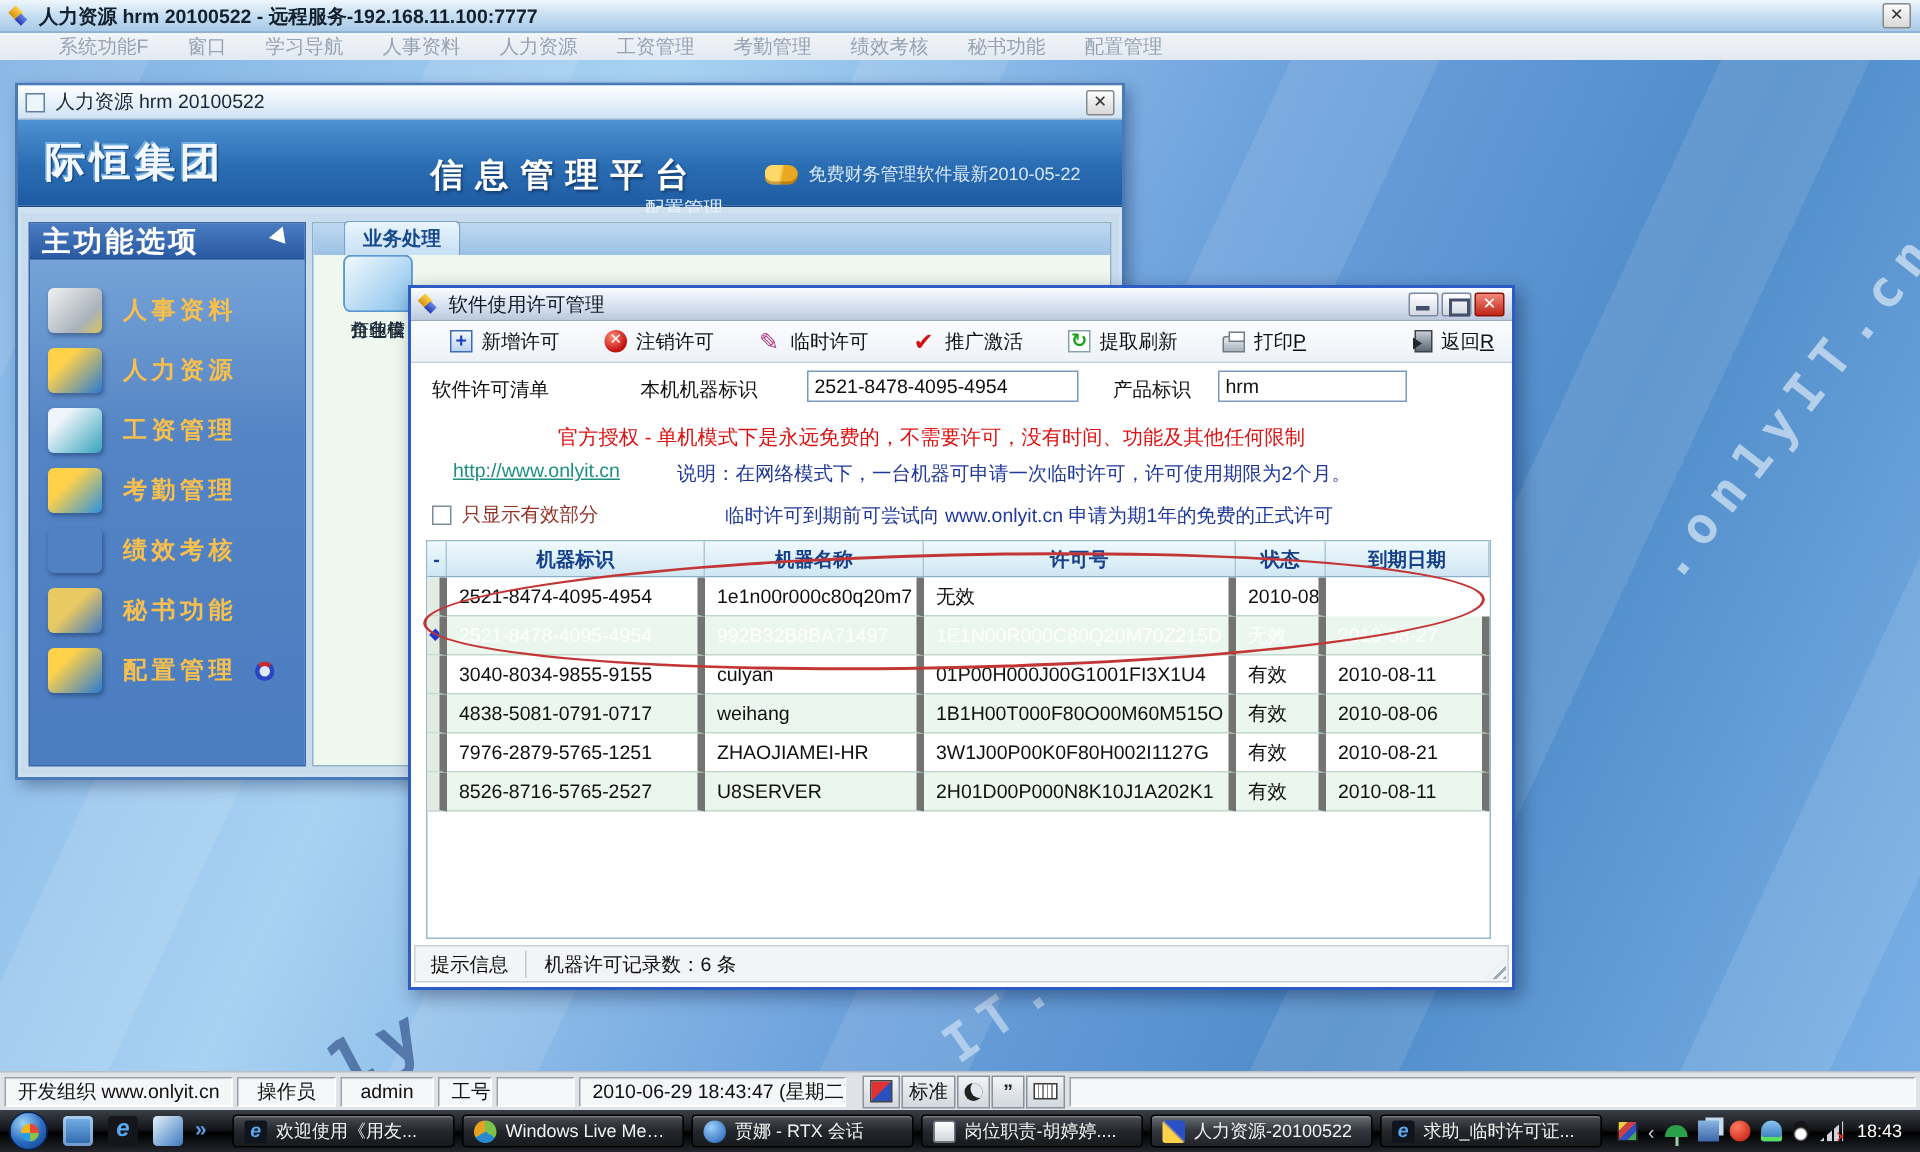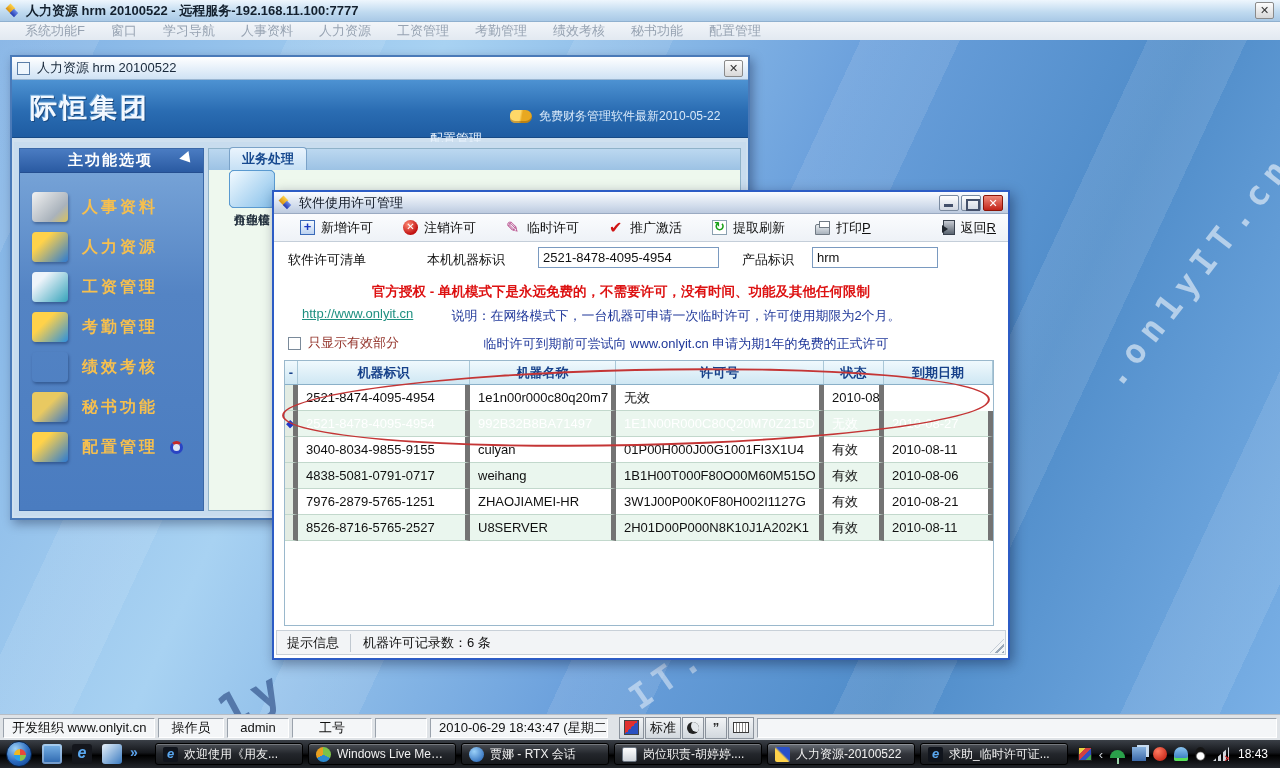--- a/index.html
+++ b/index.html
@@ -3,21 +3,21 @@
 <meta charset="utf-8">
 <style>
 *{margin:0;padding:0;box-sizing:border-box;}
 html,body{width:1280px;height:768px;overflow:hidden;}
 body{font-family:"Liberation Sans","DejaVu Sans",sans-serif;font-size:12px;color:#111;position:relative;background:#6ba3dc;}
 
 
 .titlebar{position:absolute;left:0;top:0;width:1280px;height:22px;background:linear-gradient(#eef6fd,#bed9ef 60%,#a9c9e6);border-bottom:1px solid #8fb0cf;display:flex;align-items:center;padding:0 6px;}
 .titlebar .t-text{font-weight:bold;font-size:13px;color:#13202e;margin-left:6px;}
 .win-x{margin-left:auto;width:19px;height:17px;background:linear-gradient(#fdfdfd,#d8d8d8);border:1px solid #8a8a8a;border-radius:2px;font-size:11px;line-height:15px;text-align:center;color:#333;font-weight:bold;}
-.menubar{position:absolute;left:0;top:22px;width:1280px;height:18px;background:linear-gradient(#f2f5f9,#e2e9f1);display:flex;align-items:flex-end;padding-left:12px;}
+.menubar{position:absolute;left:0;top:22px;width:1280px;height:18px;background:linear-gradient(#f2f5f9,#e2e9f1);display:flex;align-items:flex-end;padding-left:26px;}
 .menubar span{color:#97a3b2;font-size:13px;padding:0 13px;}
 
 
 .diamond-icon{position:relative;width:14px;height:14px;display:inline-block;flex:0 0 14px;}
 .diamond-icon::before{content:"";position:absolute;left:1px;top:1px;width:7px;height:7px;background:linear-gradient(#ffd24a,#d89010);transform:rotate(45deg);}
 .diamond-icon::after{content:"";position:absolute;left:5px;top:6px;width:6px;height:6px;background:linear-gradient(#6a8ae8,#2238b0);transform:rotate(45deg);}
 
 
 .desktop{position:absolute;left:0;top:40px;width:1280px;height:674px;background:linear-gradient(115deg,#7fb0e4 0%,#a8d2f2 28%,#6ba0dc 55%,#4f8cc9 75%,#7ab0e6 100%);overflow:hidden;}
 .desktop .stripes{position:absolute;inset:0;background:repeating-linear-gradient(115deg,rgba(255,255,255,.10) 0 90px,rgba(255,255,255,0) 90px 260px);}
@@ -35,21 +35,21 @@
 .brand{position:absolute;left:18px;top:10px;font-size:27px;font-weight:bold;color:#f2f8ff;letter-spacing:3px;text-shadow:1px 1px 0 #1a4a80,-1px -1px 0 #76aede;}
 .platform{position:absolute;left:275px;top:22px;font-size:22px;font-weight:bold;color:#ffffff;letter-spacing:8px;text-shadow:1px 1px 2px #123a6a;}
 .platform-sub{position:absolute;left:418px;top:50px;font-size:13px;color:#e8f2fc;}
 .notice{position:absolute;left:498px;top:28px;display:flex;align-items:center;color:#d9e9f9;font-size:12px;}
 .hands-icon{width:22px;height:13px;margin-right:7px;background:linear-gradient(100deg,#ffd868 45%,#e8a820 55%);border-radius:6px 8px 8px 6px;box-shadow:inset 0 -2px 0 rgba(120,70,0,.4);}
 .mdi-body{position:absolute;left:2px;right:2px;top:85px;bottom:2px;background:#c8dcee;}
 
 
 .sidebar{position:absolute;left:5px;top:6px;width:185px;bottom:5px;background:linear-gradient(#7ca8da,#5484c4 40%,#4a7cc0);border:1px solid #3a68a8;}
 .side-head{height:24px;background:linear-gradient(#4a7cc2,#2a5aa2);display:flex;align-items:center;padding:0 8px;border-bottom:1px solid #244e90;}
-.side-head .h-text{color:#fff;font-weight:bold;font-size:15px;letter-spacing:2px;margin-left:40px;}
+.side-head .h-text{color:#fff;font-weight:bold;font-size:19px;letter-spacing:2px;}
 .cursor-icon{margin-left:auto;width:0;height:0;border:6px solid transparent;border-top:10px solid #fff;transform:rotate(-40deg);}
 .side-items{padding-top:14px;}
 .side-item{display:flex;align-items:center;height:40px;padding-left:12px;cursor:pointer;}
 .side-ico{width:36px;height:30px;border-radius:4px;flex:0 0 36px;box-shadow:1px 2px 3px rgba(0,20,60,.35);}
 .side-label{margin-left:14px;color:#f6bf4e;font-size:16px;font-weight:bold;letter-spacing:3px;}
 .icon-files{background:linear-gradient(135deg,#f2f2f2,#a9b2bb 70%,#d9c25a);}
 .icon-house-blue{background:linear-gradient(135deg,#ffd24a 30%,#2a7ad4);}
 .icon-mail-money{background:linear-gradient(135deg,#eef4fa 25%,#35a3bb);}
 .icon-sync-arrows{background:linear-gradient(135deg,#ffd24a 35%,#2a90e0);}
 .icon-monitor{background:linear-gradient(135deg,#63aaе9,#63aae9 20%,#1a4c8a);}
@@ -89,21 +89,21 @@
 .ic-activate::after{content:"✔";position:absolute;left:0;top:-2px;font-size:16px;color:#d01414;font-weight:bold;}
 .ic-refresh{border:1px solid #8aa0b0;background:#fff;}
 .ic-refresh::after{content:"↻";position:absolute;left:1px;top:-2px;font-size:13px;color:#18a018;font-weight:bold;}
 .ic-print{background:linear-gradient(#e8ecf0,#a8b2bc);border:1px solid #707a84;border-radius:2px 2px 0 0;height:11px;margin-top:4px;}
 .ic-print::before{content:"";position:absolute;left:3px;top:-4px;width:9px;height:5px;background:#fff;border:1px solid #707a84;}
 .ic-back{width:12px;background:linear-gradient(#c8ccd4,#5a6470);border:1px solid #3a424e;}
 .ic-back::after{content:"";position:absolute;right:2px;top:4px;width:0;height:0;border:4px solid transparent;border-left:6px solid #20262e;}
 
 .f-label{position:absolute;font-size:13px;color:#101010;top:59px;}
 .dlg-input{position:absolute;top:55px;height:21px;border:1px solid #7a9ac0;font:13px "Liberation Sans","DejaVu Sans",sans-serif;padding:0 4px;color:#101010;background:#fff;}
-.red-note{position:absolute;left:30px;right:70px;top:91px;text-align:center;color:#dd1111;font-weight:bold;font-size:13.5px;}
+.red-note{position:absolute;left:30px;right:70px;top:91px;text-align:center;color:#dd1111;font-weight:normal;font-size:13.5px;}
 .link{position:absolute;left:28px;top:114px;font-size:13px;color:#1f9080;text-decoration:underline;}
 .net-note{position:absolute;left:150px;right:80px;top:115px;text-align:center;color:#20389a;font-size:13px;}
 .chk-row{position:absolute;left:14px;top:142px;display:flex;align-items:center;}
 .chk{width:13px;height:13px;border:1px solid #7a8a9a;background:#fff;}
 .chk-label{margin-left:7px;font-size:13px;color:#93332a;}
 .temp-note{position:absolute;left:160px;right:70px;top:143px;text-align:center;color:#20389a;font-size:13px;}
 
 
 .grid{position:absolute;left:10px;top:168px;width:710px;height:266px;border:1px solid #9ab8cc;background:#fff;}
 .g-head{display:grid;grid-template-columns:13px 172px 146px 208px 60px 109px;height:24px;background:linear-gradient(#f0f9fd,#cfe7f3);border-bottom:1px solid #8ab0c8;}
@@ -194,20 +194,21 @@
   <div class="wm wm3">on1y</div>
 
   <div class="mdi">
     <div class="mdi-title">
       <span class="sys-ico"></span>
       <span class="t-text">人力资源 hrm 20100522</span>
       <span class="win-x">✕</span>
     </div>
     <div class="banner">
       <span class="brand">际恒集团</span>
+      <span class="platform">信息管理平台</span>
       <span class="platform-sub">配置管理</span>
       <span class="notice">
         <span class="hands-icon"></span>
         <span>免费财务管理软件最新2010-05-22</span>
       </span>
     </div>
     <div class="mdi-body">
 
       <div class="sidebar">
         <div class="side-head">
@@ -411,21 +412,21 @@
       <span class="seg2">机器许可记录数：6 条</span>
       <span class="grip"></span>
     </div>
   </div>
 </div>
 
 <div class="statusbar">
   <span class="sseg" style="width:152px;">开发组织 www.onlyit.cn</span>
   <span class="sseg center" style="width:66px;">操作员</span>
   <span class="sseg center" style="width:62px;">admin</span>
-  <span class="sseg center" style="width:80px;">工号</span>
+  <span class="sseg center" style="width:36px;">工号</span>
   <span class="sseg" style="width:52px;"></span>
   <span class="sseg center" style="width:178px;">2010-06-29 18:43:47 (星期二)</span>
   <span class="ime">
     <span class="ime-cell">
         <span class="ime-logo"></span>
       </span>
     <span class="ime-cell">标准</span>
     <span class="ime-cell">
         <span class="moon"></span>
       </span>

